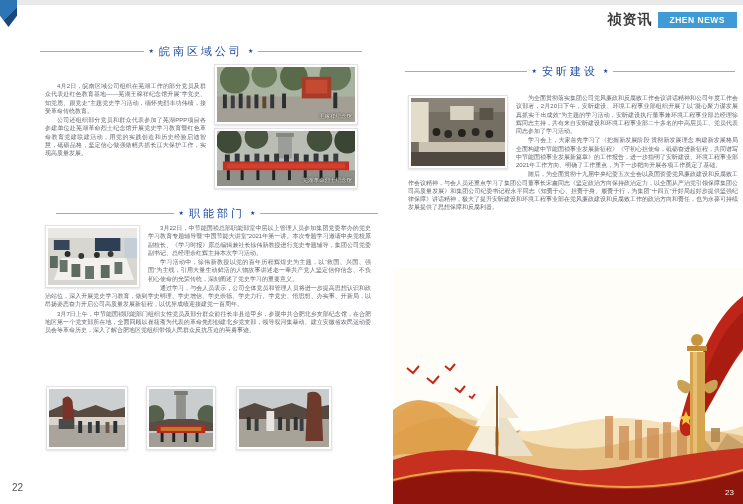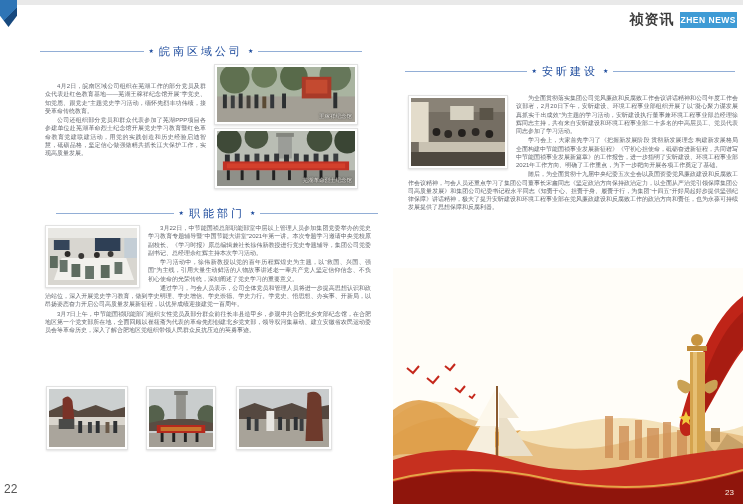--- a/index.html
+++ b/index.html
@@ -7,21 +7,21 @@
   #spread{position:relative;width:743px;height:504px;background:#ffffff;overflow:hidden;}
   .top-strip{position:absolute;left:0;top:0;width:743px;height:5px;background:#e9e9e9;}
   .corner-ribbon{position:absolute;left:0;top:0;width:17px;height:27px;
     background:linear-gradient(135deg,#2e75b6 55%,#17497e 55%);
     clip-path:polygon(0 0,100% 0,100% 58%,50% 100%,0 58%);}
   
   .masthead{position:absolute;top:11px;right:6px;display:flex;align-items:center;gap:5px;}
   .mast-cn{font-family:"Liberation Serif","DejaVu Serif",serif;font-weight:bold;
     font-size:14px;color:#3c3c3c;letter-spacing:1px;}
   .mast-en{background:#3e9bd5;color:#fff;font-size:8.5px;font-weight:bold;
-    padding:3px 1px;letter-spacing:.5px;}
+    padding:3px 12px;letter-spacing:.5px;}
   
   .sec-head{position:absolute;display:flex;align-items:center;justify-content:center;gap:5px;height:14px;}
   .sec-head .rule{flex:1;height:1px;background:#92aed6;}
   .sec-head .star{color:#1c4a9c;font-size:6px;line-height:1;}
   .sec-head h2{margin:0;font-size:11px;color:#1c4a9c;font-weight:normal;letter-spacing:3px;white-space:nowrap;}
   
   .bodytext{font-size:6px;line-height:1.38;color:#63666d;text-align:justify;}
   .bodytext p{margin:0 0 1px 0;text-indent:2em;}
   
   .photo{position:relative;background:#fff;border:1px solid #e2e2e2;padding:2px;
@@ -34,21 +34,21 @@
   #sec1-text{position:absolute;left:45px;top:82px;width:161px;}
   #photos1{position:absolute;left:214px;top:64px;width:144px;display:flex;flex-direction:column;gap:3px;}
   #photos1 .photo{height:61px;}
   #sec2-head{left:56px;top:206px;width:322px;}
   #sec2-body{position:absolute;left:45px;top:224px;width:326px;}
   #sec2-photo{float:left;width:95px;height:63px;margin:1px 8px 3px 0;}
   #bottom-photos .photo{position:absolute;top:386px;height:64px;}
   #bphoto-a{left:46px;width:82px;}
   #bphoto-b{left:146px;width:70px;}
   #bphoto-c{left:236px;width:96px;}
-  #page-left-num{position:absolute;left:4px;top:482px;font-size:12px;color:#555;}
+  #page-left-num{position:absolute;left:12px;top:482px;font-size:10px;color:#555;}
   #secR-head{left:405px;top:64px;width:330px;}
   #secR-body{position:absolute;left:408px;top:94px;width:330px;}
   #secR-photo{float:left;width:100px;height:74px;margin:1px 8px 3px 0;}
   #collage{position:absolute;left:393px;top:268px;width:350px;height:236px;}
   #collage svg{display:block;width:100%;height:100%;}
   #page-right-num{position:absolute;right:9px;bottom:7px;font-size:8px;color:#f7efe4;padding-left:28px;}
 </style>
 </head>
 <body>
 

